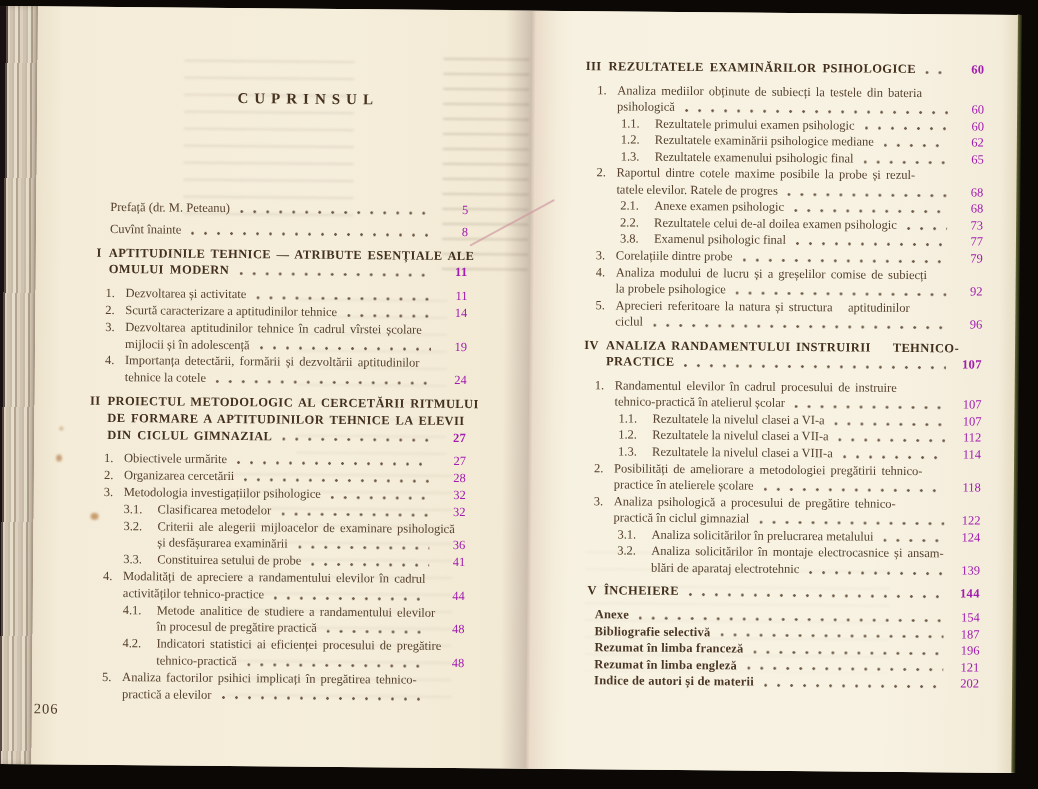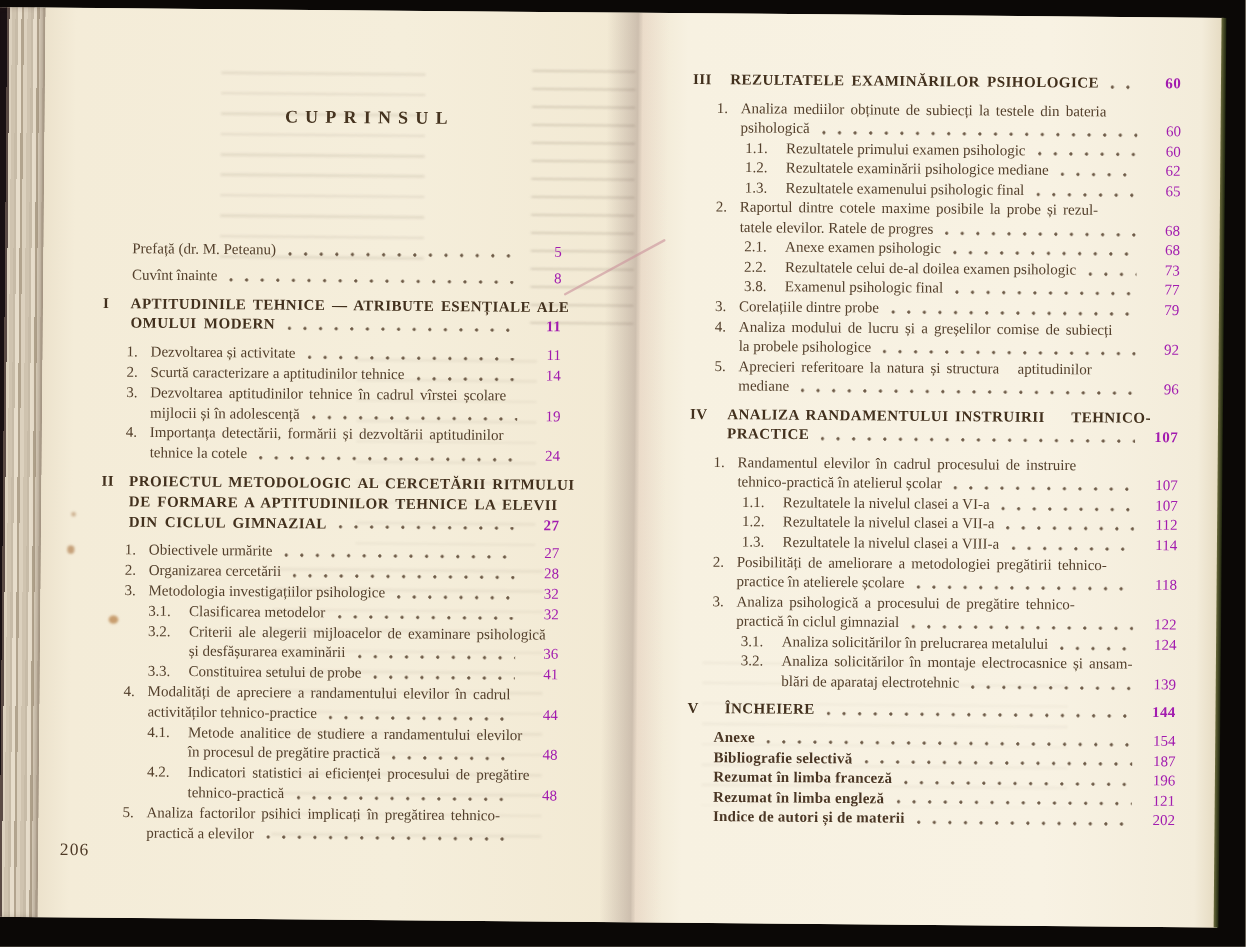--- a/index.html
+++ b/index.html
@@ -52,21 +52,21 @@
   .num{flex-shrink:0;white-space:pre;}
   .pg{flex-shrink:0;width:30px;text-align:right;color:#a21caf;}
   .leader{
     flex:1 1 auto;min-width:10px;height:3px;align-self:center;
     margin-left:10px;margin-right:6px;transform:translateY(3px);
     background-image:radial-gradient(circle at 1.5px 1.5px,rgba(85,64,44,.85) 1.05px,rgba(0,0,0,0) 1.6px);
     background-size:13px 3px;background-repeat:repeat-x;
   }
   
   .entry-chapter{font-weight:bold;color:#42301d;letter-spacing:.4px;word-spacing:2.5px;margin:7px 0;}
-  .entry-chapter .num{padding-right:7px;}
+  .entry-chapter .num{text-align:right;padding-right:7px;}
   #toc-left  .entry-chapter .num{width:16px;}
   #toc-right .entry-chapter .num{width:24px;}
   #toc-left  .entry-chapter .trow.cont{padding-left:23px;}
   #toc-right .entry-chapter .trow.cont{padding-left:31px;}
   .entry-item .trow{padding-left:20px;}
   .entry-item .num{width:20px;}
   #toc-left  .entry-item .trow.cont{padding-left:40px;}
   #toc-right .entry-item .trow.cont{padding-left:40px;}
   #toc-left  .entry-subitem .trow{padding-left:40px;}
   #toc-left  .entry-subitem .num{width:34px;}
@@ -77,21 +77,21 @@
   .entry-front .trow{padding-left:24px;margin-bottom:5px;}
   .entry-end .trow{padding-left:22px;}
   .entry-end .txt{font-weight:bold;color:#4a3624;letter-spacing:.2px;}
   .fill .txt{word-spacing:2px;}
   
   #spread-title{
     position:absolute;left:88px;top:82px;width:382px;
     text-align:center;padding-left:30px;
     font-size:15px;font-weight:bold;letter-spacing:6px;color:#45331f;
   }
-  #folio{position:absolute;left:56px;top:694px;font-size:14.5px;letter-spacing:1px;color:#4e3a27;}
+  #folio{position:absolute;left:40px;top:694px;font-size:14.5px;letter-spacing:1px;color:#4e3a27;}
   
   .ghost{position:absolute;background-image:repeating-linear-gradient(180deg,rgba(122,108,88,.17) 0 2.2px,rgba(0,0,0,0) 2.2px 17px);filter:blur(.8px);}
   .ghost-col{background-image:repeating-linear-gradient(180deg,rgba(118,104,86,.22) 0 2.4px,rgba(0,0,0,0) 2.4px 15px);}
   #scratch{
     position:absolute;left:460px;top:188px;width:96px;height:1.6px;
     background:rgba(205,150,158,.65);transform:rotate(-29deg);transform-origin:right center;border-radius:2px;
   }
   .fox{position:absolute;border-radius:50%;filter:blur(1px);}
 </style>
 </head>
@@ -211,21 +211,21 @@
       </div>
       <div class="entry entry-item">
         <div class="trow lastline"><span class="num">3.</span><span class="txt">Corelațiile dintre probe</span><span class="leader"></span><span class="pg">79</span></div>
       </div>
       <div class="entry entry-item">
         <div class="trow fill"><span class="num">4.</span><span class="txt">Analiza modului de lucru și a greșelilor comise de subiecți</span></div>
         <div class="trow cont lastline"><span class="txt">la probele psihologice</span><span class="leader"></span><span class="pg">92</span></div>
       </div>
       <div class="entry entry-item">
         <div class="trow fill"><span class="num">5.</span><span class="txt">Aprecieri referitoare la natura și structura   aptitudinilor</span></div>
-        <div class="trow cont lastline"><span class="txt">mediane</span><span class="leader"></span><span class="pg">96</span></div>
+        <div class="trow cont lastline"><span class="txt">ciclul</span><span class="leader"></span><span class="pg">96</span></div>
       </div>
       <div class="entry entry-chapter">
         <div class="trow fill"><span class="num">IV</span><span class="txt">ANALIZA RANDAMENTULUI INSTRUIRII    TEHNICO-</span></div>
         <div class="trow cont lastline"><span class="txt">PRACTICE</span><span class="leader"></span><span class="pg">107</span></div>
       </div>
       <div class="entry entry-item">
         <div class="trow fill"><span class="num">1.</span><span class="txt">Randamentul elevilor în cadrul procesului de instruire</span></div>
         <div class="trow cont lastline"><span class="txt">tehnico-practică în atelierul școlar</span><span class="leader"></span><span class="pg">107</span></div>
       </div>
       <div class="entry entry-subitem">

